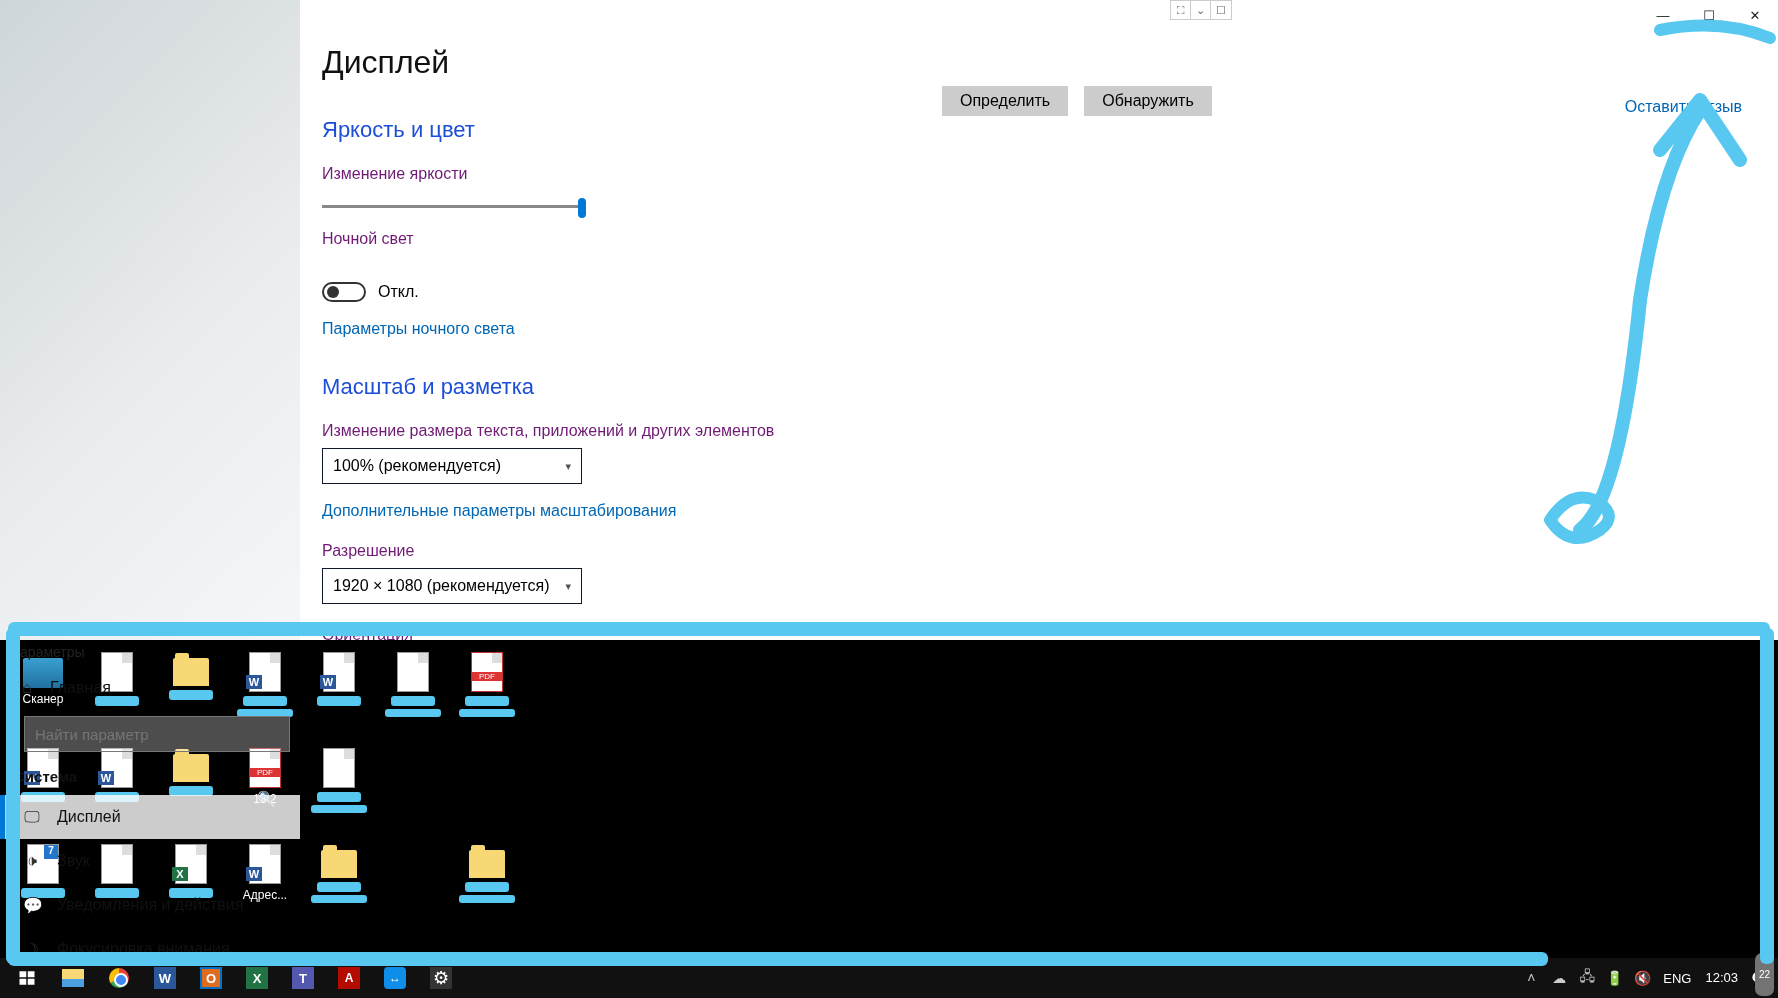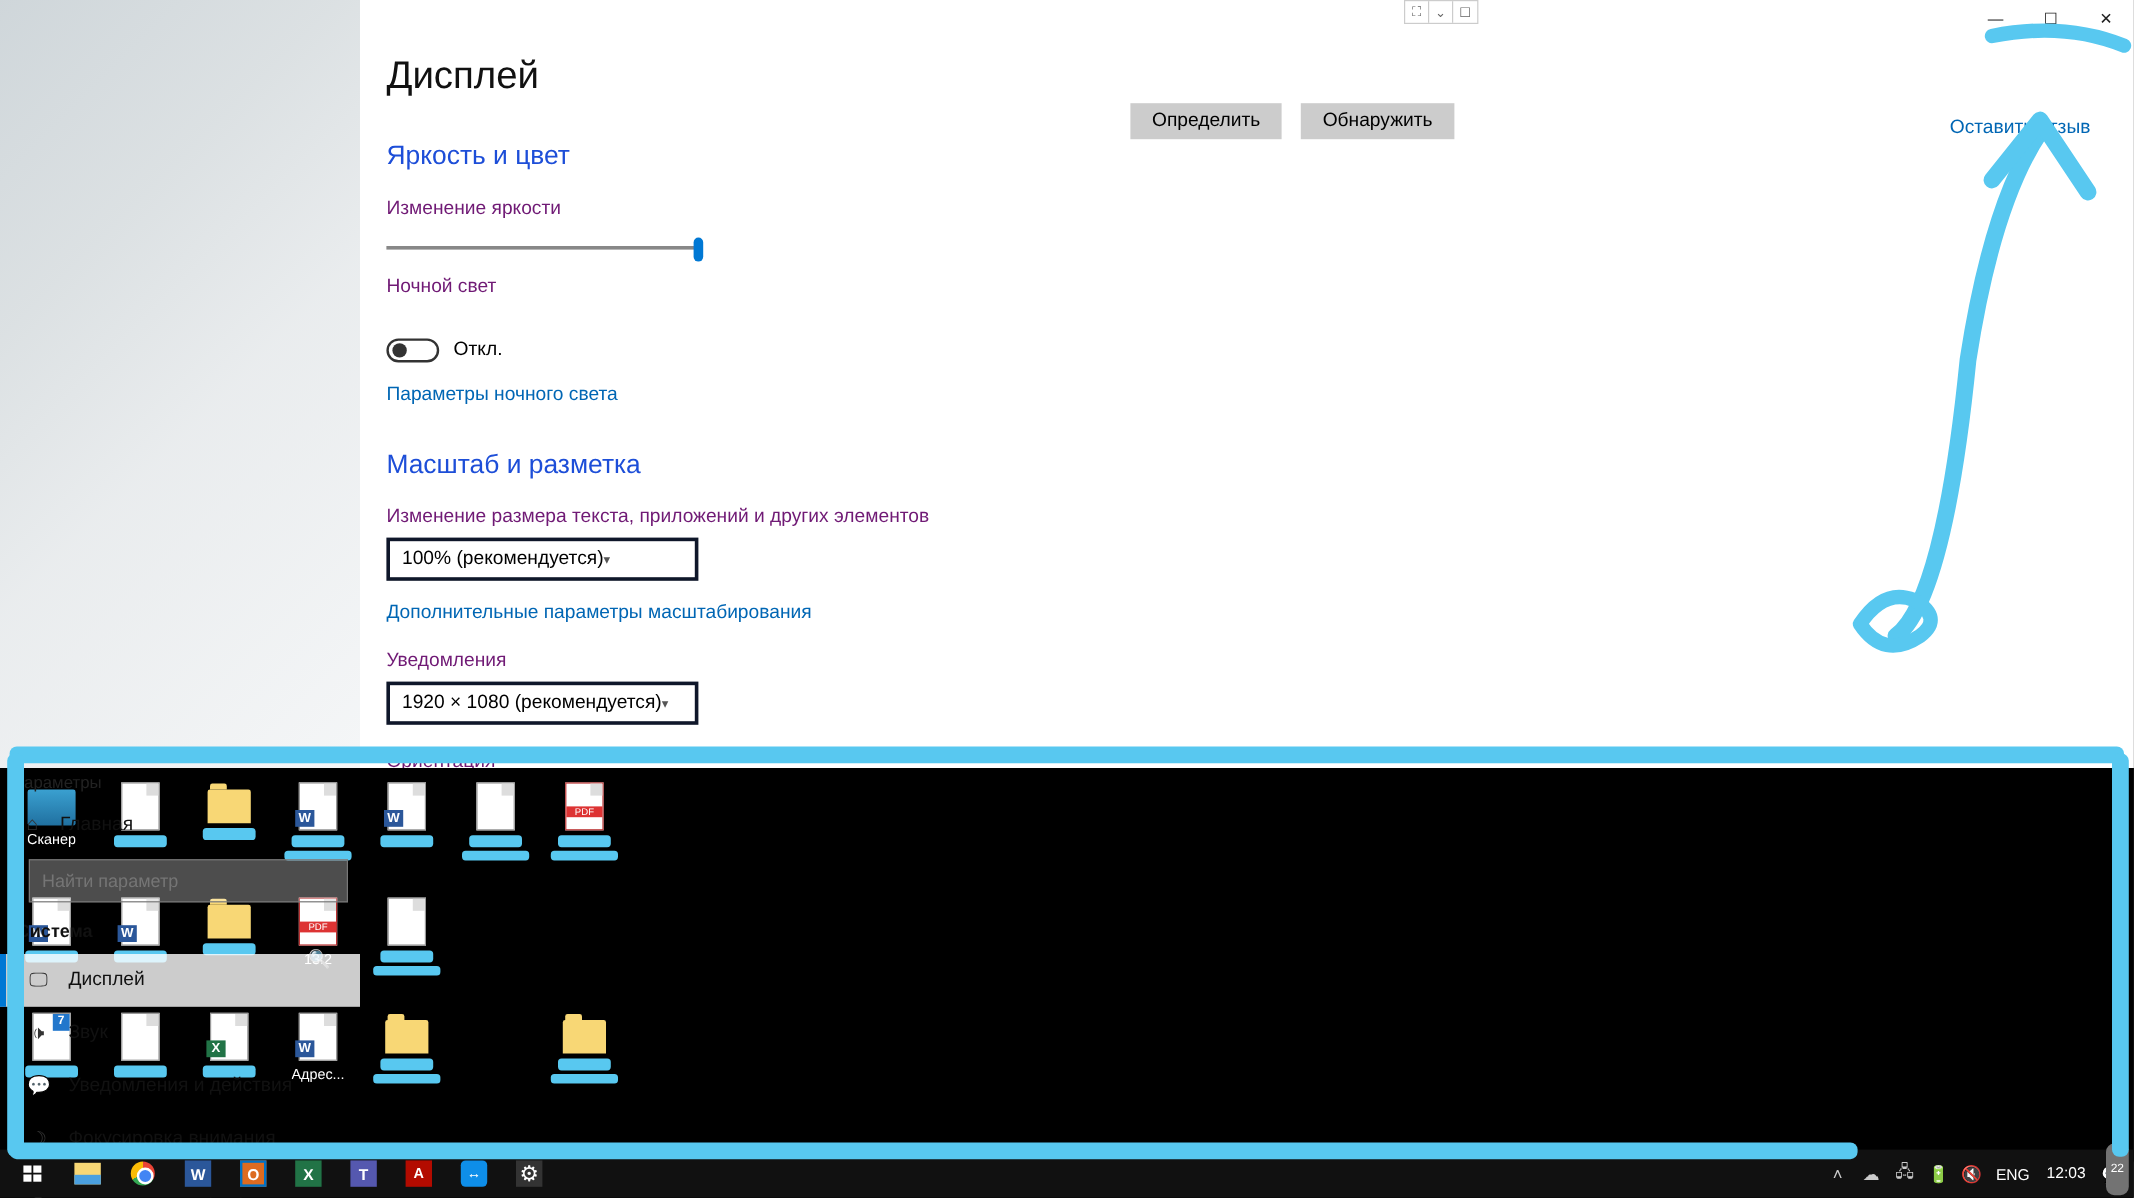--- a/index.html
+++ b/index.html
@@ -86,22 +86,22 @@
   .toggle {
     width: 44px; height: 20px; border: 2px solid #333; border-radius: 20px;
     position: relative; cursor: pointer; background: #fff;
   }
   .toggle-knob {
     width: 12px; height: 12px; background: #333; border-radius: 50%;
     position: absolute; top: 2px; left: 3px;
   }
   .link-text { color: #0066b4; font-size: 16px; margin-top: 18px; cursor: pointer; display: inline-block; }
   .dropdown {
-    width: 260px; height: 36px; border: 3px solid #0f172a; margin-top: 8px;
-    display: flex; align-items: center; 
+    width: 260px; height: 36px; border: 1px solid #0f172a; margin-top: 8px;
+    display: flex; align-items: center; justify-content: space-between;
     padding: 0 10px; font-size: 16px; cursor: pointer; background: #fff;
   }
   .dd-caret { font-size: 11px; color: #555; }
   .annotation-svg {
     position: absolute; z-index: 80; pointer-events: none;
   }
 
   
   .desktop {
     position: absolute; top: 640px; left: 0; width: 1778px; height: 328px;
@@ -237,21 +237,21 @@
     <div class="link-text">Параметры ночного света</div>
 
     <h2 class="section-h">Масштаб и разметка</h2>
     <div class="sub-label">Изменение размера текста, приложений и других элементов</div>
     <div class="dropdown">
       <span>100% (рекомендуется)</span>
       <span class="dd-caret">▾</span>
     </div>
     <div class="link-text">Дополнительные параметры масштабирования</div>
 
-    <div class="sub-label">Уведомления</div>
+    <div class="sub-label">Разрешение</div>
     <div class="dropdown">
       <span>1920 × 1080 (рекомендуется)</span>
       <span class="dd-caret">▾</span>
     </div>
 
     <div class="sub-label">Ориентация</div>
     <div class="dropdown">
       <span>Альбомная</span>
       <span class="dd-caret">▾</span>
     </div>

